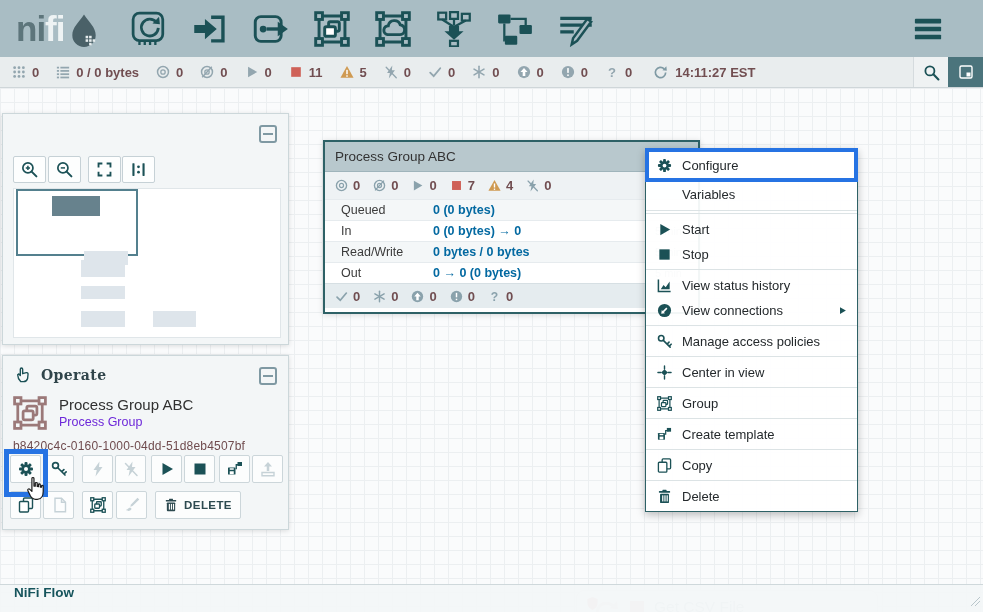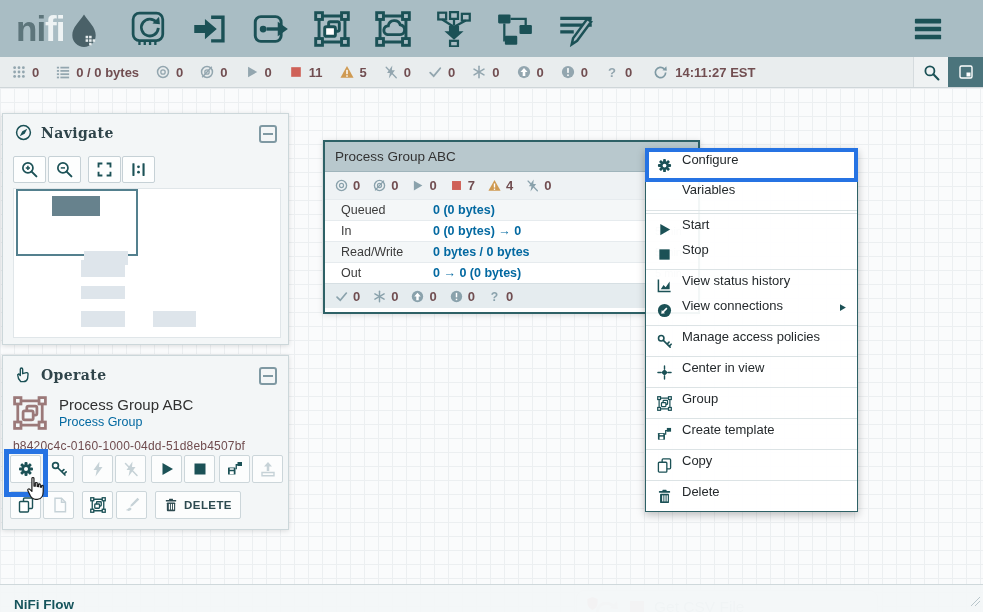--- a/index.html
+++ b/index.html
@@ -49,21 +49,21 @@
        display:flex;align-items:center;justify-content:center;color:#1b5156;cursor:pointer;box-sizing:border-box}
   .nvb svg{width:17px;height:17px}
   .minimap{position:absolute;left:10px;top:74px;width:266px;height:148px;background:#fff;border:1px solid #e0e6e9}
   .mm-vp{position:absolute;left:2px;top:0px;width:118px;height:63px;border:2px solid #54808e;cursor:move}
   .mm-dark{position:absolute;left:38px;top:7px;width:48px;height:20px;background:#67828d}
   .mm-b{position:absolute;background:#dee5eb}
   .operate{left:2px;top:267px;width:287px;height:175px}
   .op-ico{position:absolute;left:10px;top:40px;width:34px;height:34px;color:#9b7979;--hole:#f3f6f7}
   .op-ico svg{width:34px;height:34px}
   .op-name{position:absolute;left:56px;top:40px;font-size:15px;color:#303030}
-  .op-type{position:absolute;left:56px;top:59px;font-size:12.5px;color:#0369a1}
+  .op-type{position:absolute;left:56px;top:59px;font-size:12.5px;color:#6d28d9}
   .op-id{position:absolute;left:10px;top:83px;font-size:12px;color:#6f4b4e;letter-spacing:.2px}
   .opb{position:absolute;width:31px;height:28px;background:#fcfdfd;border:1px solid #ccd6da;border-radius:2px;
        display:flex;align-items:center;justify-content:center;color:#1b5156;cursor:pointer;box-sizing:border-box}
   .opb svg{width:16px;height:16px}
   .opb.dis{color:#c6d2d7;cursor:default}
   .opb.wide{width:86px;gap:6px;font-size:11.5px;font-weight:bold;color:#2d4a50;letter-spacing:.4px}
   .opb.wide svg{width:14px;height:14px}
   .gearhl{position:absolute;left:1px;top:93px;width:44px;height:48px;border:5px solid #2673e3;box-sizing:border-box;pointer-events:none}
   .cursor{position:absolute;left:24px;top:388px;width:26px;height:26px;z-index:9;pointer-events:none}
   
@@ -79,31 +79,31 @@
   .pg-row{height:21px;display:flex;align-items:center;padding:0 16px;font-size:12.5px;border-top:1px solid #e6ebee;box-sizing:border-box}
   .pg-row.alt{background:#f4f7f8}
   .pg-row .lbl{width:92px;color:#3b3b3b}
   .pg-row .val{color:#0369a1;font-weight:bold}
   .pg-row .win{margin-left:auto;color:#aab6bc;font-size:11px}
   .pg-f{height:25px;background:#e5ecef;border-top:1px solid #d6dfe3;display:flex;align-items:center;gap:13px;
         padding:0 10px;font-weight:bold;font-size:13px;color:#714e51;box-sizing:border-box}
   
   .menu{position:absolute;left:645px;top:60px;width:213px;background:rgba(255,255,255,.94);
         border:1px solid #2e6166;box-shadow:0 3px 8px rgba(0,0,0,.25);box-sizing:border-box;padding-bottom:2px;z-index:5}
-  .mi{display:flex;height:25px;padding:0 10px 0 11px;cursor:pointer}
+  .mi{display:flex;align-items:center;height:25px;padding:0 10px 0 11px;cursor:pointer}
   .mic{width:25px;display:flex;align-items:center;color:#1b5156}
   .mic svg{width:15px;height:15px}
   .mlb{font-size:13px;color:#24292c}
   .mi-hl{box-sizing:border-box;height:34px;border:4px solid #2673e3;margin:-1px -1px 0 -1px;background:#fff;padding:0 7px 0 8px}
   .ms{height:1px;background:#dce3e5;margin:2.5px 0}
   .subarr{margin-left:auto;color:#1b5156}
   .subarr svg{width:9px;height:9px}
   
   .bcrumb{position:absolute;left:0;right:0;bottom:0;height:27px;background:rgba(243,246,247,.92);
-          border-top:1px solid #cfd8db;display:flex;align-items:flex-end;padding-left:14px;z-index:6}
+          border-top:1px solid #cfd8db;display:flex;align-items:flex-start;padding-left:14px;z-index:6}
   .bcrumb .lbl{font-size:13.5px;font-weight:bold;color:#16545c;cursor:pointer}
   
   .ghost{position:absolute;left:576px;top:502px;width:302px;height:64px;background:#fdfcfc;
          border:1px solid #f1e9e9;border-radius:8px;z-index:5;box-sizing:border-box}
   .ghost .shield{position:absolute;left:8px;top:5px;width:15px;height:15px;color:#e9c3c3}
   .ghost .parr{position:absolute;left:16px;top:8px;width:27px;height:27px;color:#f2dcdc}
   .ghost .sq{position:absolute;left:53px;top:10px;width:14px;height:14px;background:#f0caca}
   .ghost .nm{position:absolute;left:77px;top:7px;font-size:15.5px;color:#ccd3d7}
   .grip{position:absolute;left:971px;top:509px;width:10px;height:10px;color:#b9c6cb;z-index:7}
 </style>
@@ -523,26 +523,20 @@
   <div class="sb-newwin">
       <svg class="ic">
         <use href="#i-newwin"></use>
       </svg>
     </div>
 </div>
 
 <div class="canvas">
 
   <div class="panel navigate">
-    <div class="ph">
-      <svg class="ic">
-          <use href="#i-compass"></use>
-        </svg>
-      <span class="t">Navigate</span>
-    </div>
     <div class="clps"></div>
     <div class="nvb" style="left:10px;top:42px">
         <svg>
           <use href="#i-zin"></use>
         </svg>
       </div>
     <div class="nvb" style="left:45px;top:42px">
         <svg>
           <use href="#i-zout"></use>
         </svg>

